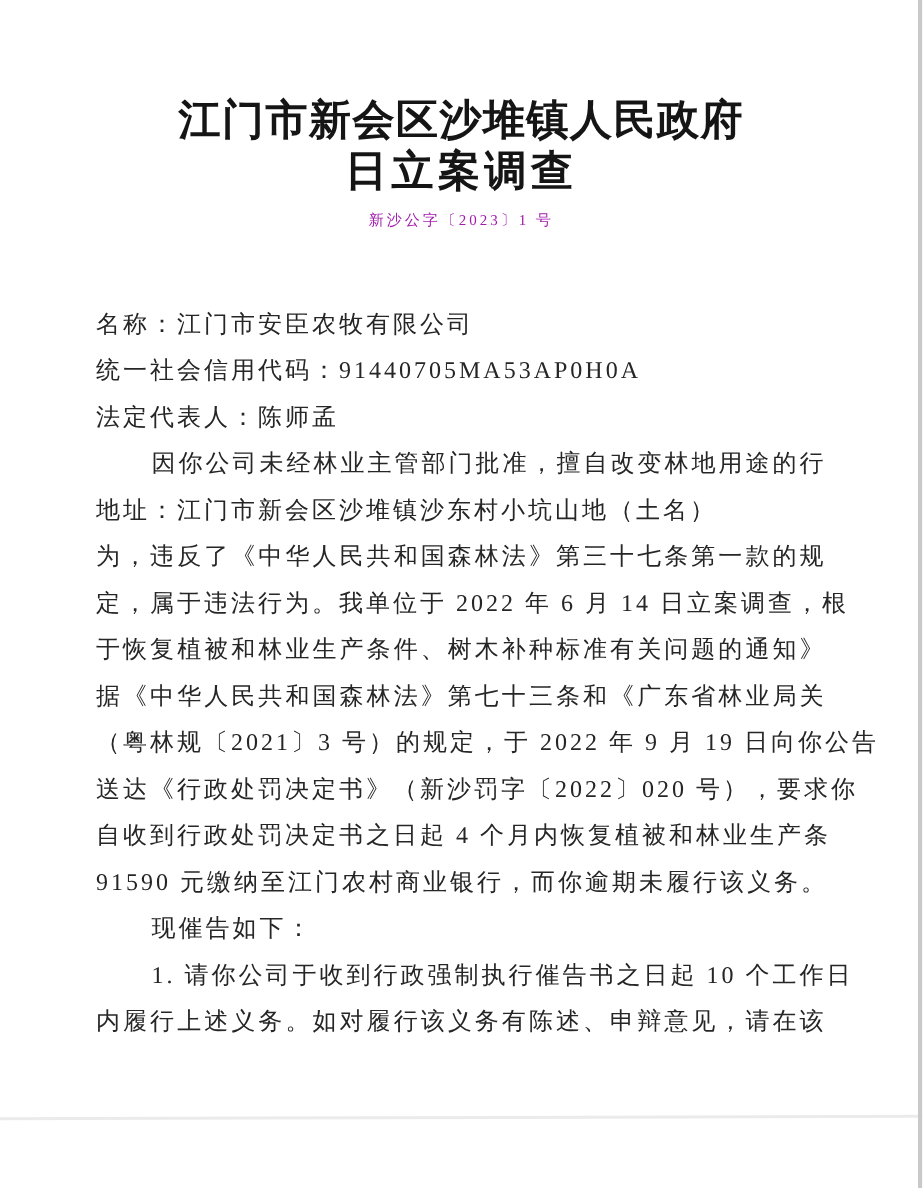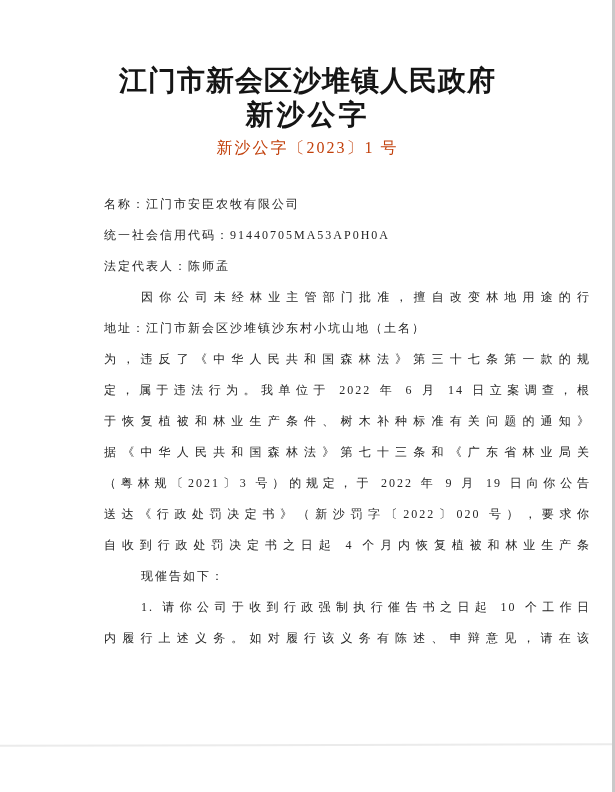--- a/index.html
+++ b/index.html
@@ -12,65 +12,66 @@
     color:#262626;
   }
   .title-block{
     position:absolute;top:64px;left:0;width:615px;
     text-align:center;font-weight:bold;color:#151515;
   }
   .title-line{font-size:28px;line-height:34px;letter-spacing:1px;}
   .title-line.second{letter-spacing:3px;}
   .doc-number{
     position:absolute;top:138px;left:0;width:615px;
-    text-align:center;font-size:16px;line-height:20px;
-    letter-spacing:2px;color:#c2410c;
+    text-align:center;font-size:10px;line-height:20px;
+    letter-spacing:2px;color:#a21caf;
   }
   .text-block{
-    position:absolute;left:64px;top:189px;width:487px;
-    font-size:12px;line-height:31px;letter-spacing:2px;margin-left:40px;
+    position:absolute;left:64px;top:201px;width:487px;
+    font-size:16px;line-height:31px;letter-spacing:2px;
   }
   .line{white-space:nowrap;}
   .just{text-align:justify;text-align-last:justify;}
   .indent{text-indent:37px;}
   .edge-right{
     position:absolute;top:0;right:0;width:3px;height:792px;
     background:#c9c9c9;
   }
   .edge-bottom{
     position:absolute;left:-4px;top:744px;width:625px;height:2px;
     background:#ebebeb;transform:rotate(-0.15deg);
   }
 </style>
 </head>
 <body>
 
 <div class="sheet">
 
   <div class="title-block">
     <div class="title-line">江门市新会区沙堆镇人民政府</div>
-    <div class="title-line second">新沙公字</div>
+    <div class="title-line second">日立案调查</div>
   </div>
 
   <div class="doc-number">新沙公字〔2023〕1 号</div>
 
   <div class="text-block">
     <div class="line">名称：江门市安臣农牧有限公司</div>
     <div class="line">统一社会信用代码：91440705MA53AP0H0A</div>
     <div class="line">法定代表人：陈师孟</div>
     <div class="line just indent">因你公司未经林业主管部门批准，擅自改变林地用途的行</div>
 
     <div class="line">地址：江门市新会区沙堆镇沙东村小坑山地（土名）</div>
     <div class="line just">为，违反了《中华人民共和国森林法》第三十七条第一款的规</div>
     <div class="line just">定，属于违法行为。我单位于 2022 年 6 月 14 日立案调查，根</div>
     <div class="line just">于恢复植被和林业生产条件、树木补种标准有关问题的通知》</div>
     <div class="line just">据《中华人民共和国森林法》第七十三条和《广东省林业局关</div>
     <div class="line just">（粤林规〔2021〕3 号）的规定，于 2022 年 9 月 19 日向你公告</div>
     <div class="line just">送达《行政处罚决定书》（新沙罚字〔2022〕020 号），要求你</div>
     <div class="line just">自收到行政处罚决定书之日起 4 个月内恢复植被和林业生产条</div>
+    <div class="line">91590 元缴纳至江门农村商业银行，而你逾期未履行该义务。</div>
     <div class="line indent">现催告如下：</div>
     <div class="line just indent">1. 请你公司于收到行政强制执行催告书之日起 10 个工作日</div>
     <div class="line just">内履行上述义务。如对履行该义务有陈述、申辩意见，请在该</div>
   </div>
 
   <div class="edge-bottom"></div>
   <div class="edge-right"></div>
 </div>
 
 </body></html>

